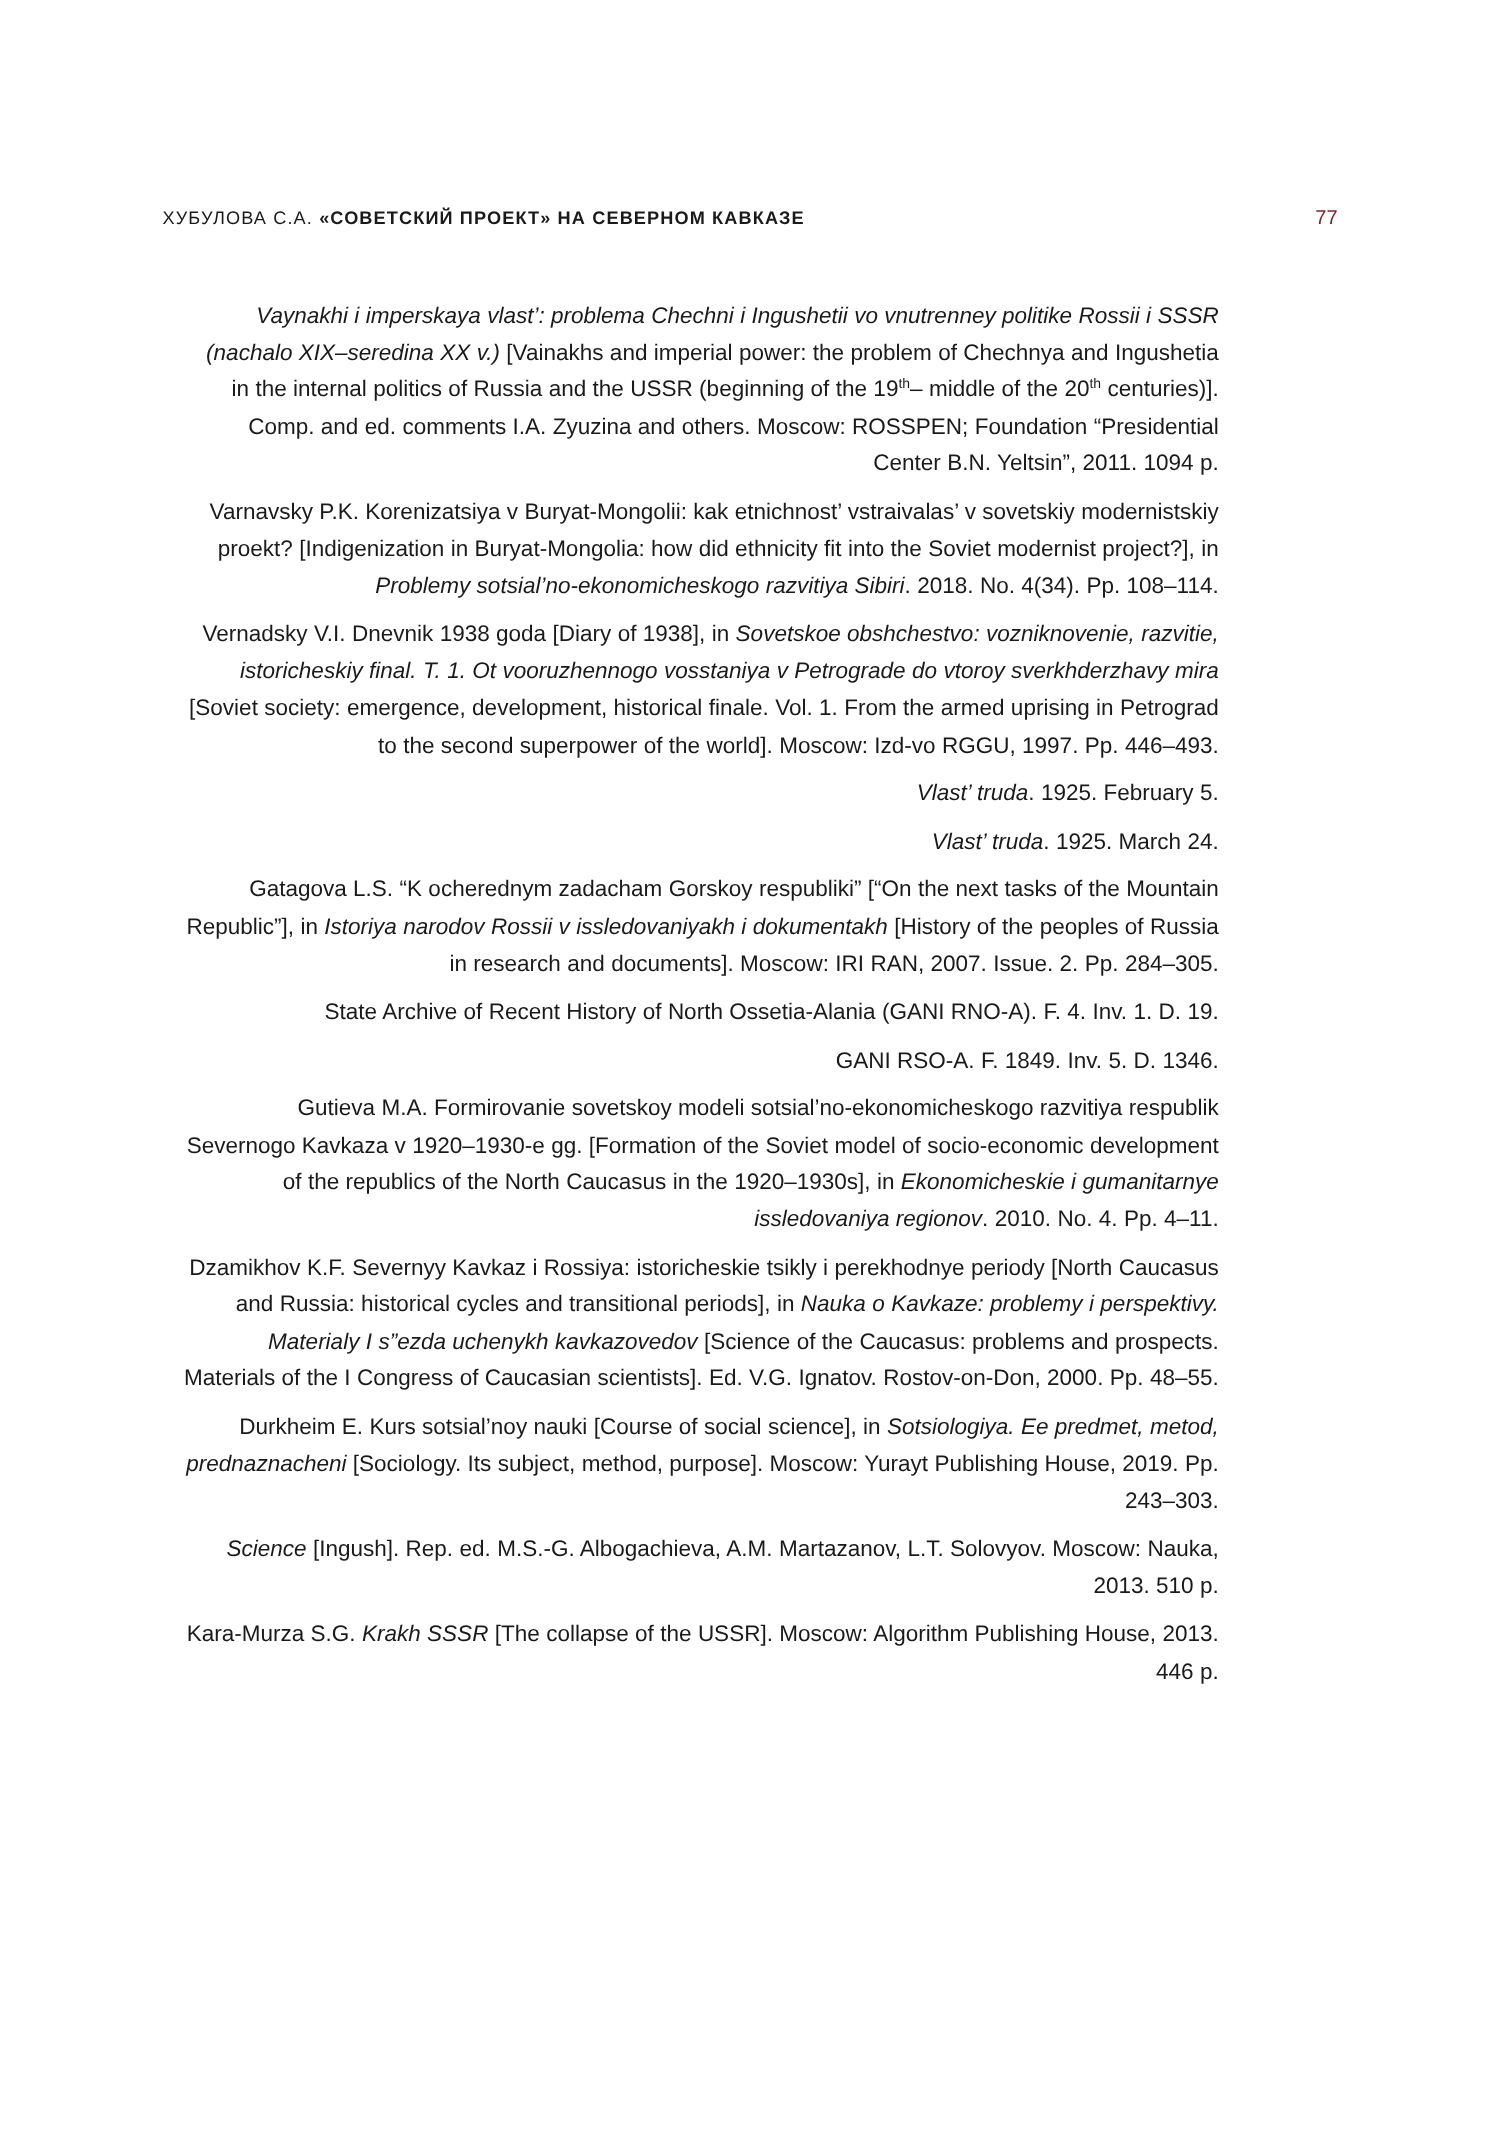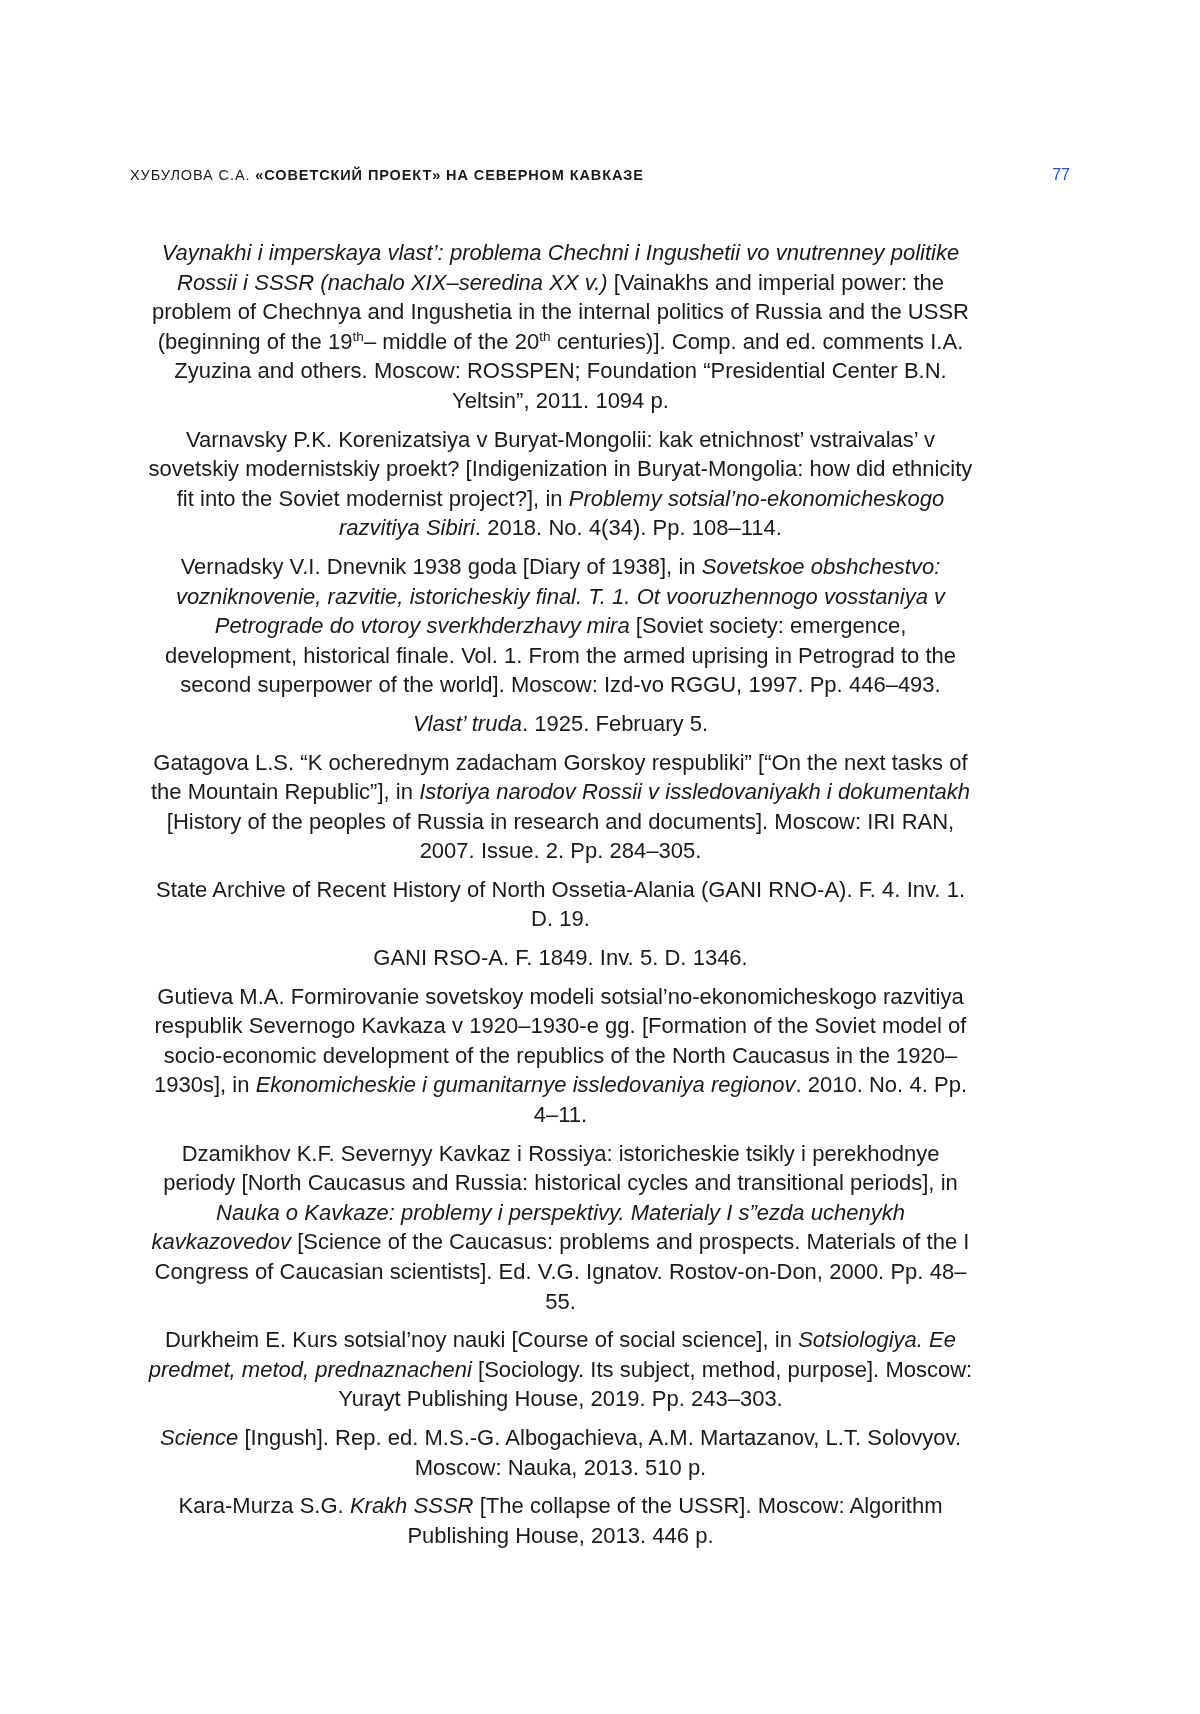--- a/index.html
+++ b/index.html
@@ -39,33 +39,33 @@
     white-space: nowrap;
   }
   .runhead-left .author {
     font-weight: 400;
   }
   .runhead-left .title {
     font-weight: bold;
   }
   .runhead-page {
     font-size: 16px;
-    color: #1d4ed8;
+    color: #7f1d1d;
   }
   .content {
     position: absolute;
     left: 130px;
     top: 222px;
     width: 845px;
   }
   .ref {
-    font-size: 22px;
+    font-size: 18px;
     line-height: 29.6px;
     margin: 0 0 9px 16px;
-    text-align: center;
+    text-align: right;
     color: #1a1a1a;
     word-spacing: 0.1px;
   }
   .ref i {
     font-style: italic;
   }
   .ref sup {
     font-size: 0.62em;
     vertical-align: super;
     line-height: 0;
@@ -82,20 +82,21 @@
       <span class="title">«СОВЕТСКИЙ ПРОЕКТ» НА СЕВЕРНОМ КАВКАЗЕ</span>
     </div>
     <div class="runhead-page">77</div>
   </div>
 
   <div class="content">
       <p class="ref" id="ref-vaynakhi"><i>Vaynakhi i imperskaya vlast’: problema Chechni i Ingushetii vo vnutrenney politike Rossii i SSSR (nachalo XIX–seredina XX v.)</i> [Vainakhs and imperial power: the problem of Chechnya and Ingushetia in the internal politics of Russia and the USSR (beginning of the 19<sup>th</sup>– middle of the 20<sup>th</sup> centuries)]. Comp. and ed. comments I.A. Zyuzina and others. Moscow: ROSSPEN; Foundation “Presidential Center B.N. Yeltsin”, 2011. 1094 p.</p>
       <p class="ref" id="ref-varnavsky">Varnavsky P.K. Korenizatsiya v Buryat-Mongolii: kak etnichnost’ vstraivalas’ v sovetskiy modernistskiy proekt? [Indigenization in Buryat-Mongolia: how did ethnicity fit into the Soviet modernist project?], in <i>Problemy sotsial’no-ekonomicheskogo razvitiya Sibiri</i>. 2018. No. 4(34). Pp. 108–114.</p>
       <p class="ref" id="ref-vernadsky">Vernadsky V.I. Dnevnik 1938 goda [Diary of 1938], in <i>Sovetskoe obshchestvo: vozniknovenie, razvitie, istoricheskiy final. T. 1. Ot vooruzhennogo vosstaniya v Petrograde do vtoroy sverkhderzhavy mira</i> [Soviet society: emergence, development, historical finale. Vol. 1. From the armed uprising in Petrograd to the second superpower of the world]. Moscow: Izd-vo RGGU, 1997. Pp. 446–493.</p>
       <p class="ref" id="ref-vlast-truda-feb"><i>Vlast’ truda</i>. 1925. February 5.</p>
+      <p class="ref" id="ref-vlast-truda-mar"><i>Vlast’ truda</i>. 1925. March 24.</p>
       <p class="ref" id="ref-gatagova">Gatagova L.S. “K ocherednym zadacham Gorskoy respubliki” [“On the next tasks of the Mountain Republic”], in <i>Istoriya narodov Rossii v issledovaniyakh i dokumentakh</i> [History of the peoples of Russia in research and documents]. Moscow: IRI RAN, 2007. Issue. 2. Pp. 284–305.</p>
       <p class="ref" id="ref-gani-f4">State Archive of Recent History of North Ossetia-Alania (GANI RNO-A). F. 4. Inv. 1. D. 19.</p>
       <p class="ref" id="ref-gani-1849-5">GANI RSO-A. F. 1849. Inv. 5. D. 1346.</p>
       <p class="ref" id="ref-gutieva">Gutieva M.A. Formirovanie sovetskoy modeli sotsial’no-ekonomicheskogo razvitiya respublik Severnogo Kavkaza v 1920–1930-e gg. [Formation of the Soviet model of socio-economic development of the republics of the North Caucasus in the 1920–1930s], in <i>Ekonomicheskie i gumanitarnye issledovaniya regionov</i>. 2010. No. 4. Pp. 4–11.</p>
       <p class="ref" id="ref-dzamikhov">Dzamikhov K.F. Severnyy Kavkaz i Rossiya: istoricheskie tsikly i perekhodnye periody [North Caucasus and Russia: historical cycles and transitional periods], in <i>Nauka o Kavkaze: problemy i perspektivy. Materialy I s”ezda uchenykh kavkazovedov</i> [Science of the Caucasus: problems and prospects. Materials of the I Congress of Caucasian scientists]. Ed. V.G. Ignatov. Rostov-on-Don, 2000. Pp. 48–55.</p>
       <p class="ref" id="ref-durkheim">Durkheim E. Kurs sotsial’noy nauki [Course of social science], in <i>Sotsiologiya. Ee predmet, metod, prednaznacheni</i> [Sociology. Its subject, method, purpose]. Moscow: Yurayt Publishing House, 2019. Pp. 243–303.</p>
       <p class="ref" id="ref-ingushi"><i>Science</i> [Ingush]. Rep. ed. M.S.-G. Albogachieva, A.M. Martazanov, L.T. Solovyov. Moscow: Nauka, 2013. 510 p.</p>
       <p class="ref" id="ref-kara-murza">Kara-Murza S.G. <i>Krakh SSSR</i> [The collapse of the USSR]. Moscow: Algorithm Publishing House, 2013. 446 p.</p>
     </div>
 

